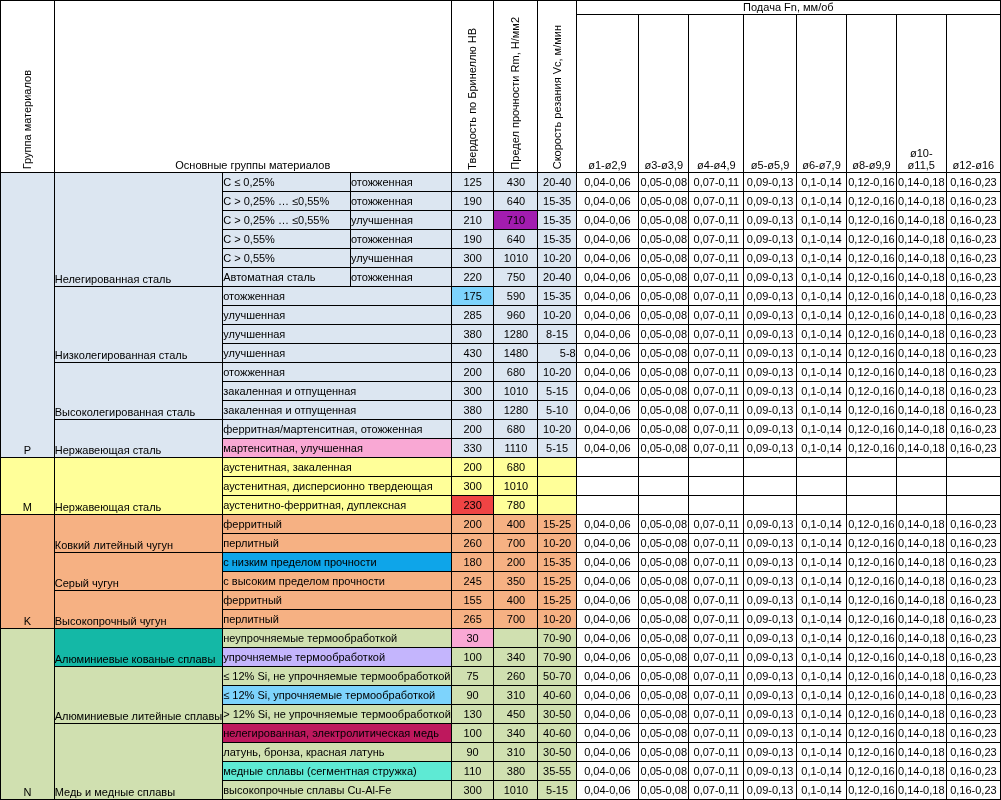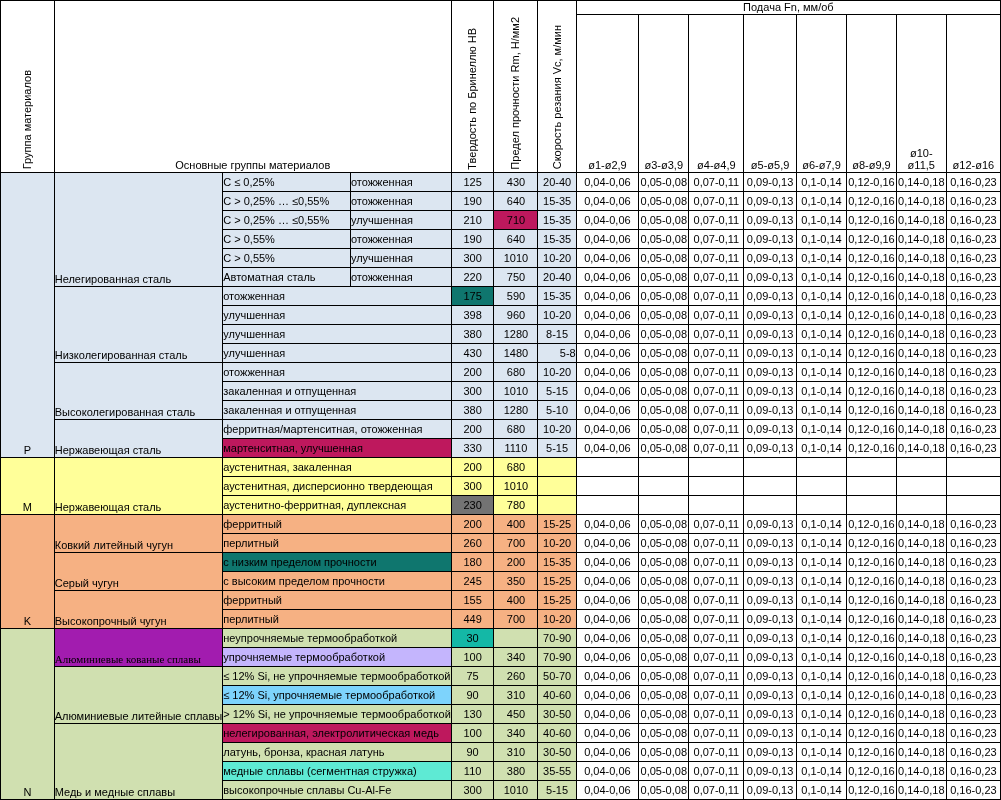--- a/index.html
+++ b/index.html
@@ -109,21 +109,21 @@
           <td class="c-feed">0,09-0,13</td>
           <td class="c-feed">0,1-0,14</td>
           <td class="c-feed">0,12-0,16</td>
           <td class="c-feed">0,14-0,18</td>
           <td class="c-feed">0,16-0,23</td>
         </tr>
         <tr>
           <td class="c-sub" style="background: rgb(220, 230, 241);">C &gt; 0,25% … ≤0,55%</td>
           <td class="c-state" style="background: rgb(220, 230, 241);">улучшенная</td>
           <td class="c-num" style="background: rgb(220, 230, 241);">210</td>
-          <td class="c-num" style="background: #be185d;">710</td>
+          <td class="c-num" style="background: #a21caf;">710</td>
           <td class="c-num" style="background: rgb(220, 230, 241);">15-35</td>
           <td class="c-feed">0,04-0,06</td>
           <td class="c-feed">0,05-0,08</td>
           <td class="c-feed">0,07-0,11</td>
           <td class="c-feed">0,09-0,13</td>
           <td class="c-feed">0,1-0,14</td>
           <td class="c-feed">0,12-0,16</td>
           <td class="c-feed">0,14-0,18</td>
           <td class="c-feed">0,16-0,23</td>
         </tr>
@@ -168,35 +168,35 @@
           <td class="c-feed">0,07-0,11</td>
           <td class="c-feed">0,09-0,13</td>
           <td class="c-feed">0,1-0,14</td>
           <td class="c-feed">0,12-0,16</td>
           <td class="c-feed">0,14-0,18</td>
           <td class="c-feed">0,16-0,23</td>
         </tr>
         <tr>
           <td class="c-group" rowspan="4" style="background: rgb(220, 230, 241);">Низколегированная сталь</td>
           <td class="c-sub" colspan="2" style="background: rgb(220, 230, 241);">отожженная</td>
-          <td class="c-num" style="background: #0f766e;">175</td>
+          <td class="c-num" style="background: #7dd3fc;">175</td>
           <td class="c-num" style="background: rgb(220, 230, 241);">590</td>
           <td class="c-num" style="background: rgb(220, 230, 241);">15-35</td>
           <td class="c-feed">0,04-0,06</td>
           <td class="c-feed">0,05-0,08</td>
           <td class="c-feed">0,07-0,11</td>
           <td class="c-feed">0,09-0,13</td>
           <td class="c-feed">0,1-0,14</td>
           <td class="c-feed">0,12-0,16</td>
           <td class="c-feed">0,14-0,18</td>
           <td class="c-feed">0,16-0,23</td>
         </tr>
         <tr>
           <td class="c-sub" colspan="2" style="background: rgb(220, 230, 241);">улучшенная</td>
-          <td class="c-num" style="background: rgb(220, 230, 241);">398</td>
+          <td class="c-num" style="background: rgb(220, 230, 241);">285</td>
           <td class="c-num" style="background: rgb(220, 230, 241);">960</td>
           <td class="c-num" style="background: rgb(220, 230, 241);">10-20</td>
           <td class="c-feed">0,04-0,06</td>
           <td class="c-feed">0,05-0,08</td>
           <td class="c-feed">0,07-0,11</td>
           <td class="c-feed">0,09-0,13</td>
           <td class="c-feed">0,1-0,14</td>
           <td class="c-feed">0,12-0,16</td>
           <td class="c-feed">0,14-0,18</td>
           <td class="c-feed">0,16-0,23</td>
@@ -281,21 +281,21 @@
           <td class="c-feed">0,04-0,06</td>
           <td class="c-feed">0,05-0,08</td>
           <td class="c-feed">0,07-0,11</td>
           <td class="c-feed">0,09-0,13</td>
           <td class="c-feed">0,1-0,14</td>
           <td class="c-feed">0,12-0,16</td>
           <td class="c-feed">0,14-0,18</td>
           <td class="c-feed">0,16-0,23</td>
         </tr>
         <tr>
-          <td class="c-sub" colspan="2" style="background: #be185d;">мартенситная, улучшенная</td>
+          <td class="c-sub" colspan="2" style="background: #f9a8d4;">мартенситная, улучшенная</td>
           <td class="c-num" style="background: rgb(220, 230, 241);">330</td>
           <td class="c-num" style="background: rgb(220, 230, 241);">1110</td>
           <td class="c-num" style="background: rgb(220, 230, 241);">5-15</td>
           <td class="c-feed">0,04-0,06</td>
           <td class="c-feed">0,05-0,08</td>
           <td class="c-feed">0,07-0,11</td>
           <td class="c-feed">0,09-0,13</td>
           <td class="c-feed">0,1-0,14</td>
           <td class="c-feed">0,12-0,16</td>
           <td class="c-feed">0,14-0,18</td>
@@ -326,21 +326,21 @@
           <td class="c-feed"></td>
           <td class="c-feed"></td>
           <td class="c-feed"></td>
           <td class="c-feed"></td>
           <td class="c-feed"></td>
           <td class="c-feed"></td>
           <td class="c-feed"></td>
         </tr>
         <tr>
           <td class="c-sub" colspan="2" style="background: rgb(255, 255, 153);">аустенитно-ферритная, дуплексная</td>
-          <td class="c-num" style="background: #737373;">230</td>
+          <td class="c-num" style="background: #ef4444;">230</td>
           <td class="c-num" style="background: rgb(255, 255, 153);">780</td>
           <td class="c-num" style="background: rgb(255, 255, 153);"></td>
           <td class="c-feed"></td>
           <td class="c-feed"></td>
           <td class="c-feed"></td>
           <td class="c-feed"></td>
           <td class="c-feed"></td>
           <td class="c-feed"></td>
           <td class="c-feed"></td>
           <td class="c-feed"></td>
@@ -370,21 +370,21 @@
           <td class="c-feed">0,05-0,08</td>
           <td class="c-feed">0,07-0,11</td>
           <td class="c-feed">0,09-0,13</td>
           <td class="c-feed">0,1-0,14</td>
           <td class="c-feed">0,12-0,16</td>
           <td class="c-feed">0,14-0,18</td>
           <td class="c-feed">0,16-0,23</td>
         </tr>
         <tr>
           <td class="c-group" rowspan="2" style="background: rgb(246, 177, 131);">Серый чугун</td>
-          <td class="c-sub" colspan="2" style="background: #0f766e; margin-top: 32px;">с низким пределом прочности</td>
+          <td class="c-sub" colspan="2" style="background: #0ea5e9; margin-top: 32px;">с низким пределом прочности</td>
           <td class="c-num" style="background: rgb(246, 177, 131);">180</td>
           <td class="c-num" style="background: rgb(246, 177, 131);">200</td>
           <td class="c-num" style="background: rgb(246, 177, 131);">15-35</td>
           <td class="c-feed">0,04-0,06</td>
           <td class="c-feed">0,05-0,08</td>
           <td class="c-feed">0,07-0,11</td>
           <td class="c-feed">0,09-0,13</td>
           <td class="c-feed">0,1-0,14</td>
           <td class="c-feed">0,12-0,16</td>
           <td class="c-feed">0,14-0,18</td>
@@ -414,37 +414,37 @@
           <td class="c-feed">0,05-0,08</td>
           <td class="c-feed">0,07-0,11</td>
           <td class="c-feed">0,09-0,13</td>
           <td class="c-feed">0,1-0,14</td>
           <td class="c-feed">0,12-0,16</td>
           <td class="c-feed">0,14-0,18</td>
           <td class="c-feed">0,16-0,23</td>
         </tr>
         <tr>
           <td class="c-sub" colspan="2" style="background: rgb(246, 177, 131);">перлитный</td>
-          <td class="c-num" style="background: rgb(246, 177, 131);">449</td>
+          <td class="c-num" style="background: rgb(246, 177, 131);">265</td>
           <td class="c-num" style="background: rgb(246, 177, 131);">700</td>
           <td class="c-num" style="background: rgb(246, 177, 131);">10-20</td>
           <td class="c-feed">0,04-0,06</td>
           <td class="c-feed">0,05-0,08</td>
           <td class="c-feed">0,07-0,11</td>
           <td class="c-feed">0,09-0,13</td>
           <td class="c-feed">0,1-0,14</td>
           <td class="c-feed">0,12-0,16</td>
           <td class="c-feed">0,14-0,18</td>
           <td class="c-feed">0,16-0,23</td>
         </tr>
         <tr>
           <td class="c-letter" rowspan="9" style="background: rgb(208, 224, 176);">N</td>
-          <td class="c-group" rowspan="2" style="background: #a21caf; font-family: Liberation Serif, serif;">Алюминиевые кованые сплавы</td>
+          <td class="c-group" rowspan="2" style="background: #14b8a6;">Алюминиевые кованые сплавы</td>
           <td class="c-sub" colspan="2" style="background: rgb(208, 224, 176);">неупрочняемые термообработкой</td>
-          <td class="c-num" style="background: #14b8a6;">30</td>
+          <td class="c-num" style="background: #f9a8d4;">30</td>
           <td class="c-num" style="background: rgb(208, 224, 176);"></td>
           <td class="c-num" style="background: rgb(208, 224, 176);">70-90</td>
           <td class="c-feed">0,04-0,06</td>
           <td class="c-feed">0,05-0,08</td>
           <td class="c-feed">0,07-0,11</td>
           <td class="c-feed">0,09-0,13</td>
           <td class="c-feed">0,1-0,14</td>
           <td class="c-feed">0,12-0,16</td>
           <td class="c-feed">0,14-0,18</td>
           <td class="c-feed">0,16-0,23</td>

